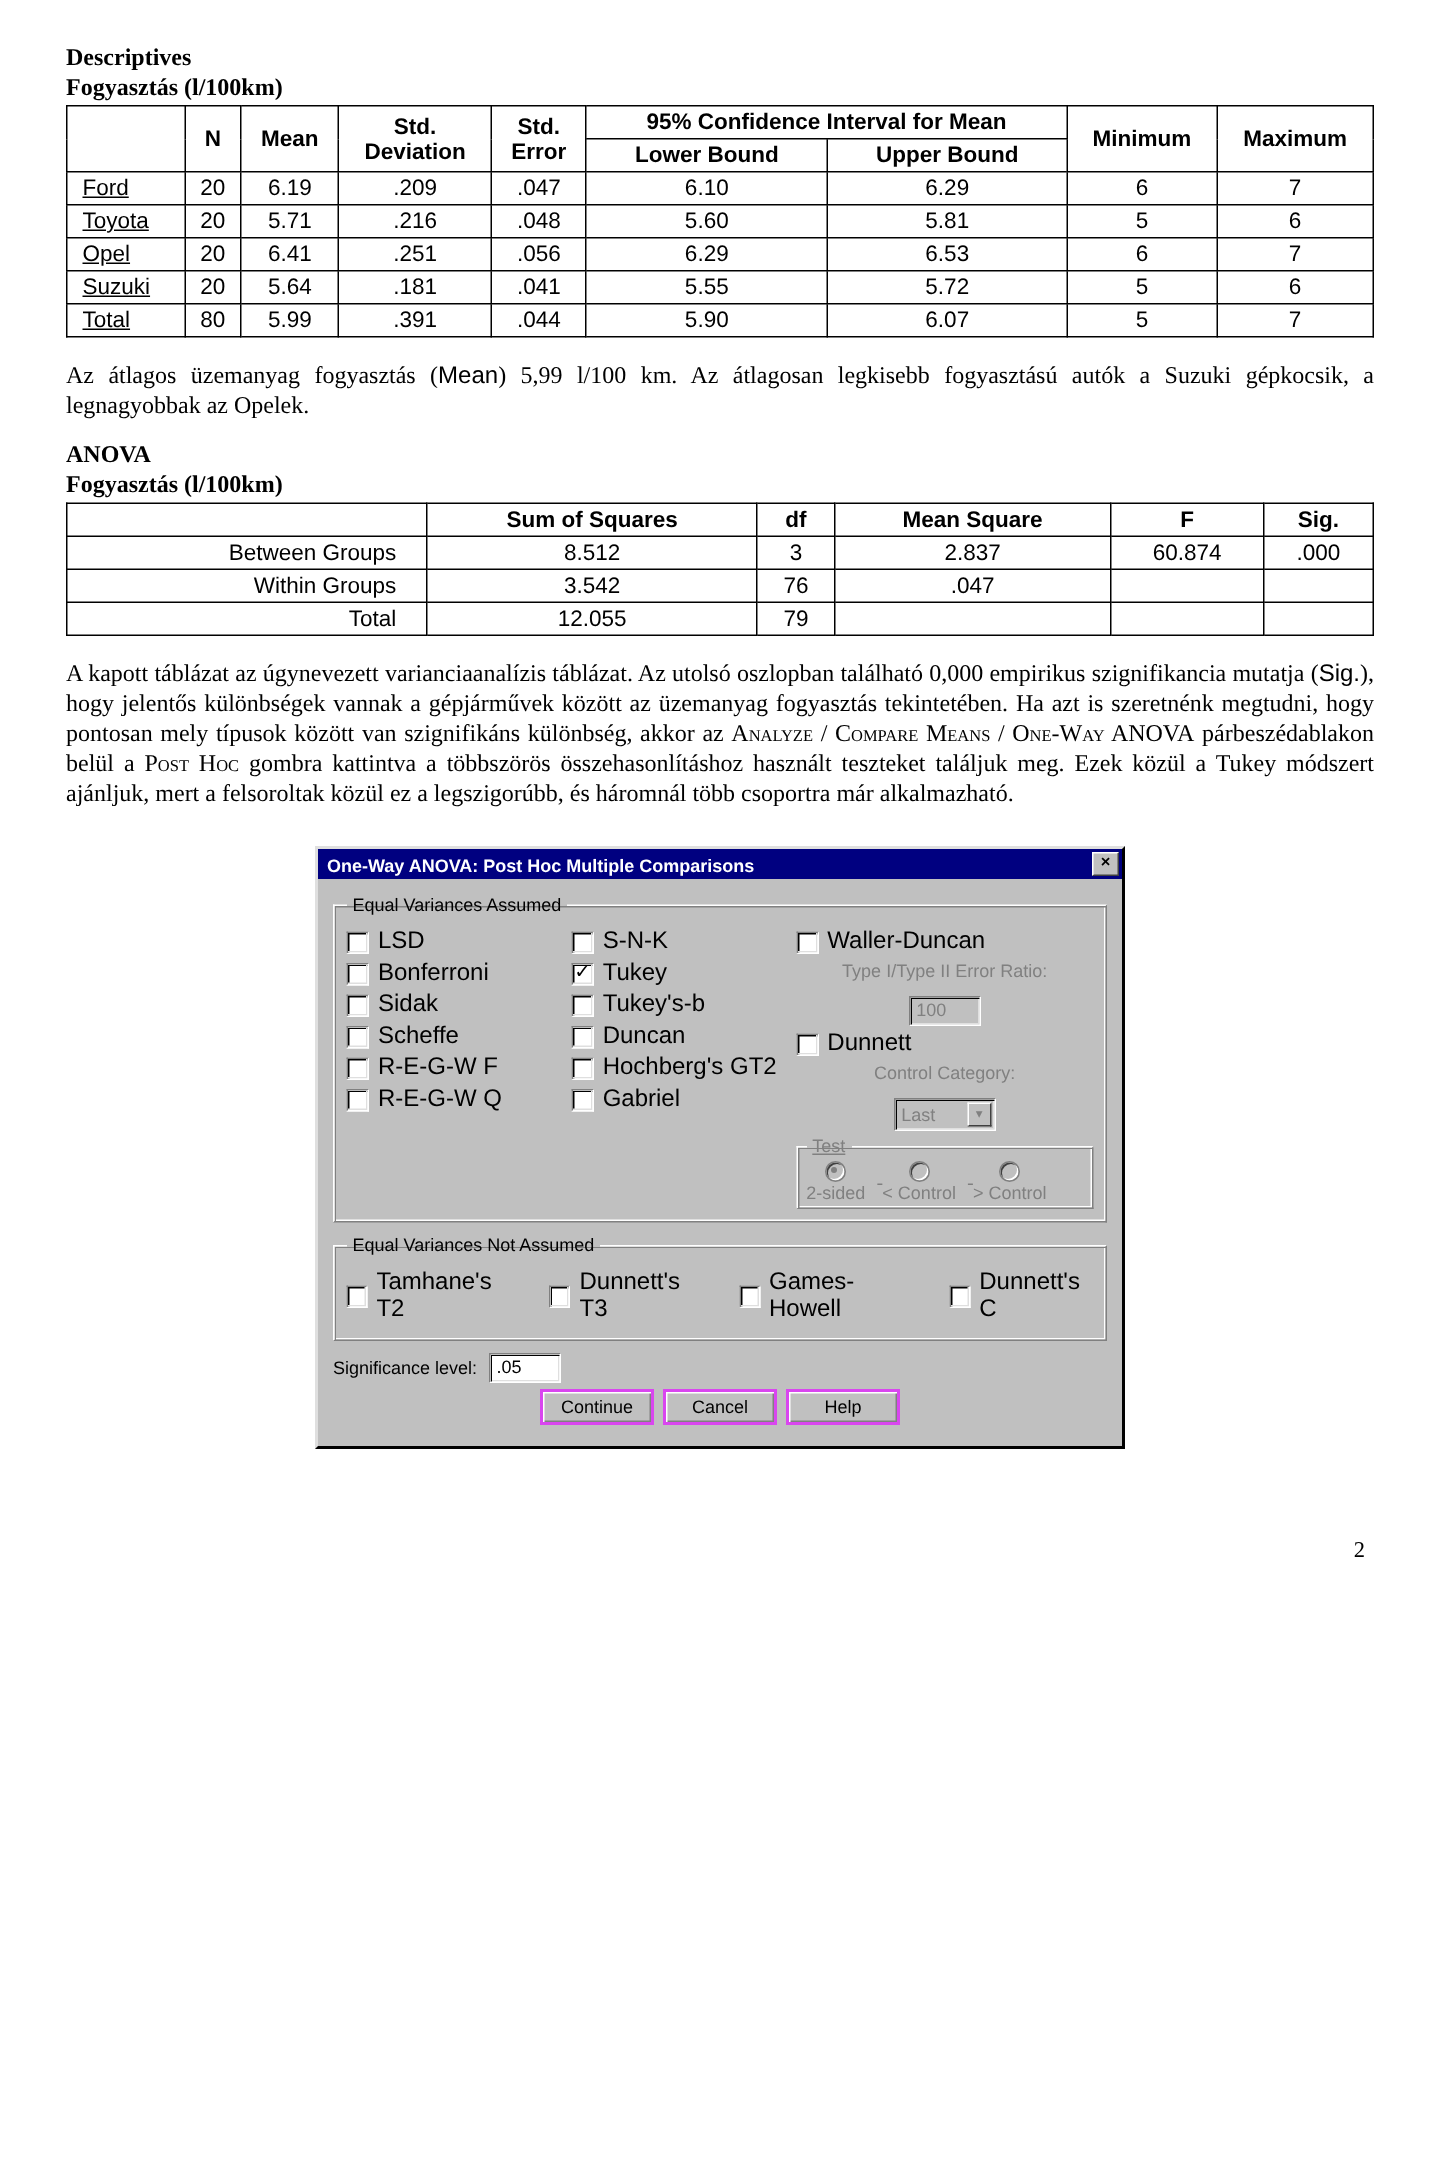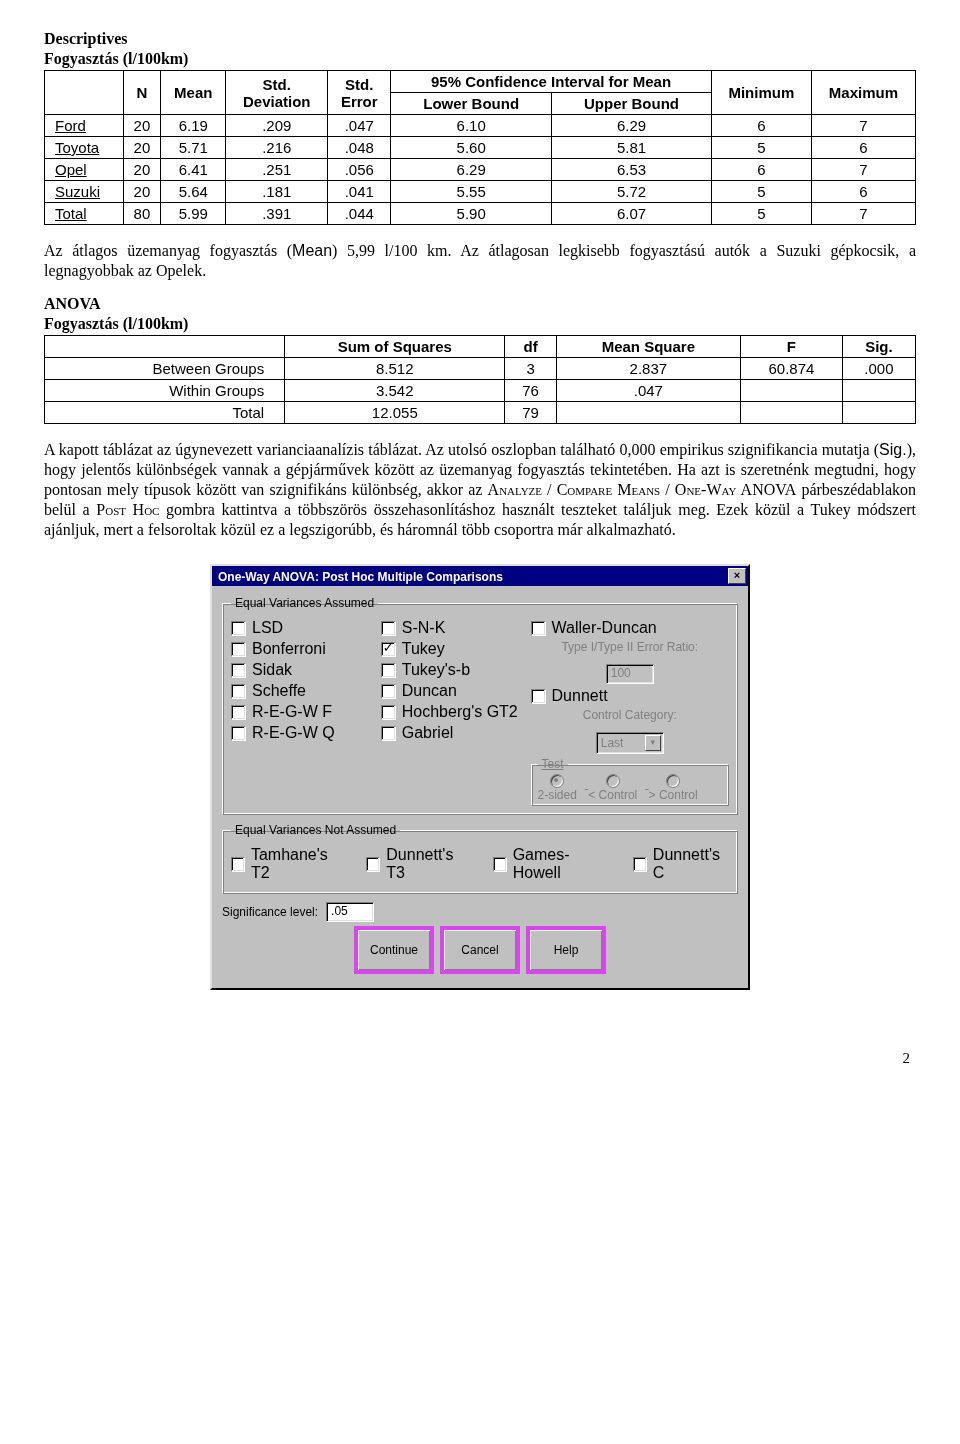--- a/index.html
+++ b/index.html
@@ -165,23 +165,23 @@
   }
   .radio.sel .dot::after {
     content: "";
     position: absolute;
     left: 3px; top: 3px; width: 4px; height: 4px;
     background: #808080; border-radius: 50%;
   }
   .btnrow { display: flex; justify-content: center; gap: 6px; padding: 4px 0 8px 0; }
   .btn {
     background: #c0c0c0;
-    border: 4px solid #d946ef;
+    border: 2px solid #d946ef;
     box-shadow: inset 1px 1px 0 #fff, inset -1px -1px 0 #808080;
-    padding: 13px 0;
+    padding: 3px 0;
     min-width: 72px;
     text-align: center;
     font-size: 12px;
   }
   .row-inline { display: flex; align-items: center; gap: 8px; margin-top: 4px; }
   .pagenum { text-align: right; font-size: 15px; margin-top: 60px; padding-right: 6px; }
   .rightcol-line { display:flex; align-items:center; gap:10px; margin:3px 0; font-size:12px; }
 </style>
 </head>
 <body>

